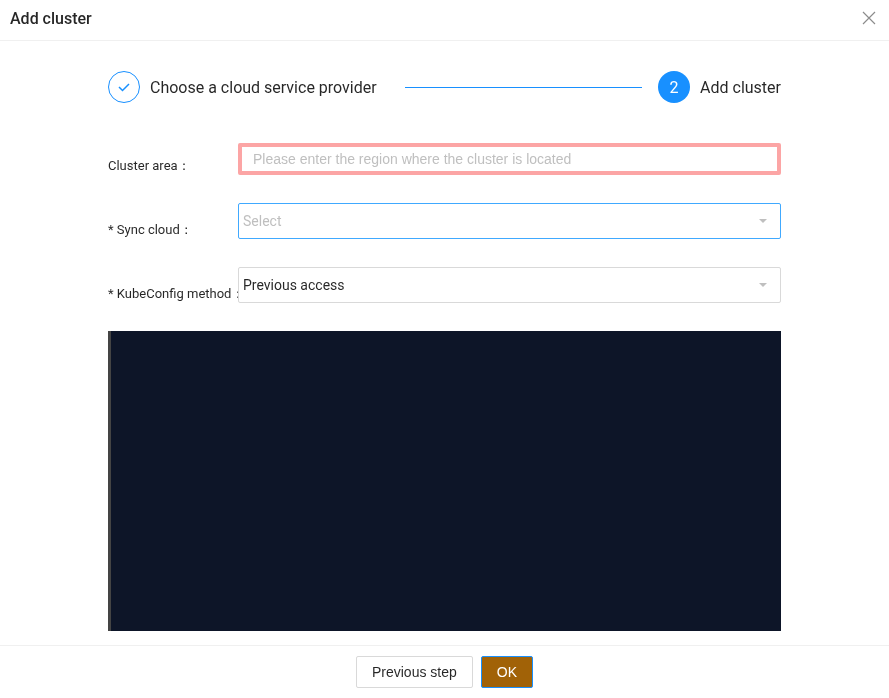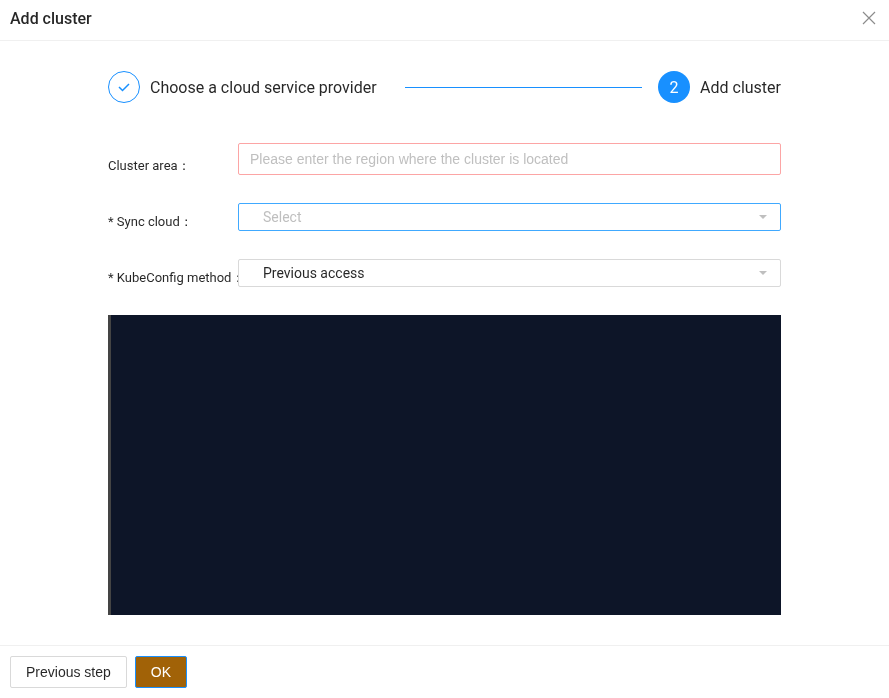--- a/index.html
+++ b/index.html
@@ -94,31 +94,31 @@
     .form-label::after {
       content: "：";
     }
     .form-control {
       flex: 1;
     }
     .input {
       width: 100%;
       height: 32px;
       padding: 4px 11px;
-      border: 1px solid #fca5a5;
+      border: 4px solid #fca5a5;
       border-radius: 2px;
       font-size: 14px;
       color: #000000d9;
       outline: none;
     }
     .input::placeholder { color: #bfbfbf; }
     .select {
       width: 100%;
-      height: 28px;
-      padding: 0 30px 0 24px;
+      height: 36px;
+      padding: 0 30px 0 4px;
       border: 1px solid #d9d9d9;
       border-radius: 2px;
       font-size: 14px;
       display: flex;
       align-items: center;
       cursor: pointer;
       position: relative;
       background: #fff;
     }
     .select.highlight {
@@ -149,21 +149,21 @@
       border-left: 3px solid #444;
     }
     .footer {
       position: absolute;
       bottom: 0;
       left: 0;
       right: 0;
       padding: 10px 10px;
       border-top: 1px solid #f0f0f0;
       display: flex;
-      justify-content: flex-start;
+      justify-content: center;
       gap: 8px;
       background: #fff;
     }
     .btn {
       height: 32px;
       padding: 0 15px;
       border-radius: 2px;
       font-size: 14px;
       cursor: pointer;
       border: 1px solid #d9d9d9;

